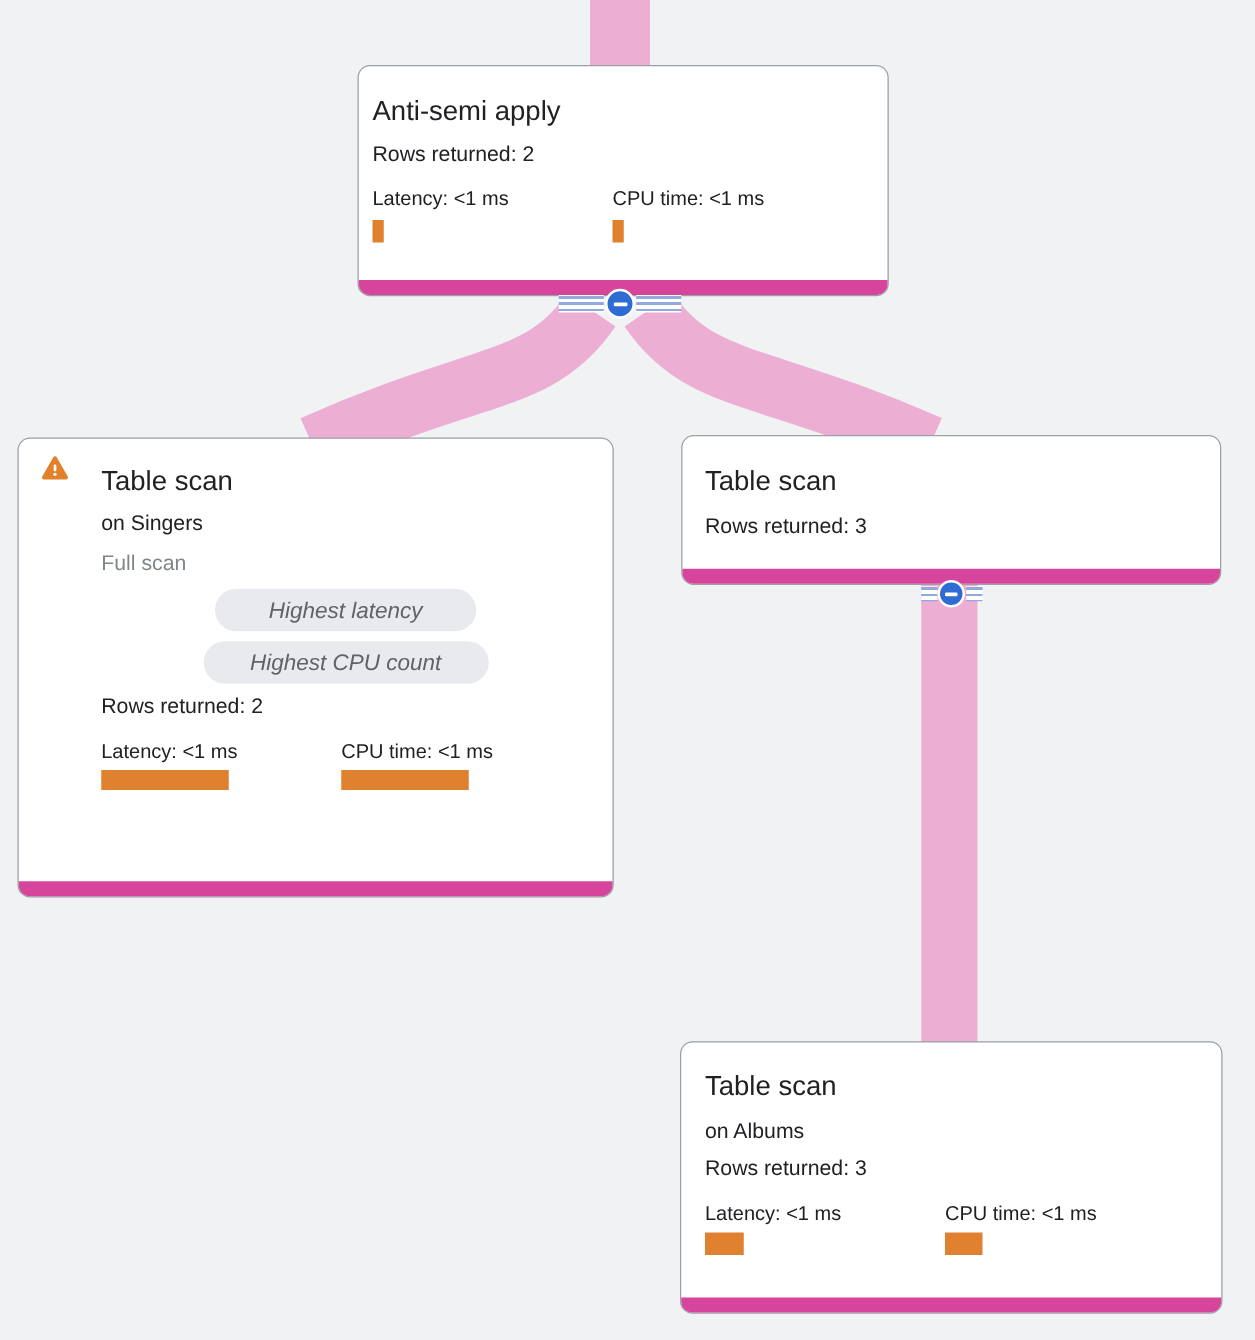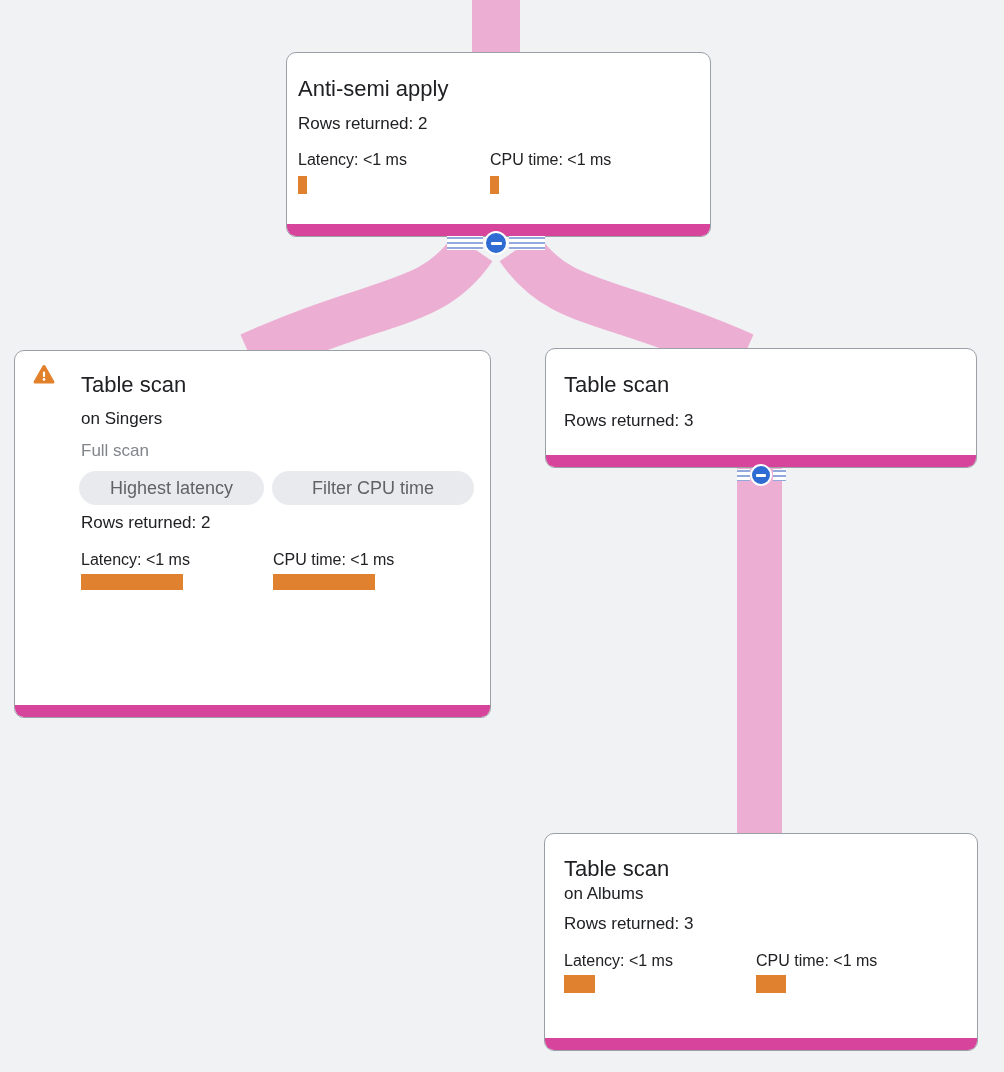--- a/index.html
+++ b/index.html
@@ -29,21 +29,21 @@
     border:1px solid var(--card-border);border-radius:10px;
     box-sizing:border-box;
   }
   .accent-bar{
     position:absolute;left:0;right:0;bottom:0;height:12px;
     background:var(--node-accent-pink);border-radius:0 0 9px 9px;
   }
   .card-title{font-size:22px;font-weight:500;line-height:27px;color:var(--text-dark);}
   .card-line{font-size:17px;line-height:23px;color:var(--text-dark);}
   .muted{color:var(--muted-text);}
-  .badges{display:flex;flex-direction:row;align-items:center;gap:8px;margin-left:-2px;}
+  .badges{display:flex;flex-direction:column;align-items:center;gap:8px;margin-left:-2px;font-style:italic;}
   .badge{
     height:34px;border-radius:17px;background:var(--badge-bg);
     display:flex;align-items:center;justify-content:center;
     font-size:18px;color:var(--badge-text);box-sizing:border-box;
   }
   .metrics{display:flex;}
   .metric{width:192px;}
   .metric-label{font-size:16px;line-height:23px;color:var(--text-dark);}
   .metric-bar{background:var(--metric-bar-orange);margin-top:5px;}
   .collapse{position:absolute;z-index:2;}
@@ -97,21 +97,21 @@
       <path d="M3.2 19 L12 3.6 L20.8 19 Z" style="fill:var(--warning-orange);stroke:var(--warning-orange)" stroke-width="3.2" stroke-linejoin="round"></path>
       <rect x="10.9" y="8.6" width="2.2" height="5.4" rx="1" fill="#fff"></rect>
       <circle cx="12" cy="16.4" r="1.3" fill="#fff"></circle>
     </svg>
     <div style="padding:20px 16px 0 66px">
       <div class="card-title">Table scan</div>
       <div class="card-line" style="margin-top:9px">on Singers</div>
       <div class="card-line muted" style="margin-top:9px">Full scan</div>
       <div class="badges" style="margin-top:9px">
         <div class="badge" style="width:209px">Highest latency</div>
-        <div class="badge" style="width:228px">Filter CPU time</div>
+        <div class="badge" style="width:228px">Highest CPU count</div>
       </div>
       <div class="card-line" style="margin-top:6px">Rows returned: 2</div>
       <div class="metrics" style="margin-top:14px">
         <div class="metric">
           <div class="metric-label">Latency: &lt;1 ms</div>
           <div class="metric-bar" style="height: 16px; margin-top: 3px; width: 102px;"></div>
         </div>
         <div class="metric">
           <div class="metric-label">CPU time: &lt;1 ms</div>
           <div class="metric-bar" style="height: 16px; margin-top: 3px; width: 102px;"></div>
@@ -125,21 +125,21 @@
     <div style="padding:22px 16px 0 18px">
       <div class="card-title">Table scan</div>
       <div class="card-line" style="margin-top:11px">Rows returned: 3</div>
     </div>
     <div class="accent-bar"></div>
   </div>
 
   <div class="card" style="left:544px;top:833px;width:434px;height:218px">
     <div style="padding:21px 16px 0 19px">
       <div class="card-title">Table scan</div>
-      <div class="card-line" style="">on Albums</div>
+      <div class="card-line" style="margin-top:11px">on Albums</div>
       <div class="card-line" style="margin-top:7px">Rows returned: 3</div>
       <div class="metrics" style="margin-top:14px">
         <div class="metric">
           <div class="metric-label">Latency: &lt;1 ms</div>
           <div class="metric-bar" style="height: 18px; margin-top: 3px; width: 31px;"></div>
         </div>
         <div class="metric">
           <div class="metric-label">CPU time: &lt;1 ms</div>
           <div class="metric-bar" style="height: 18px; margin-top: 3px; width: 30px;"></div>
         </div>

